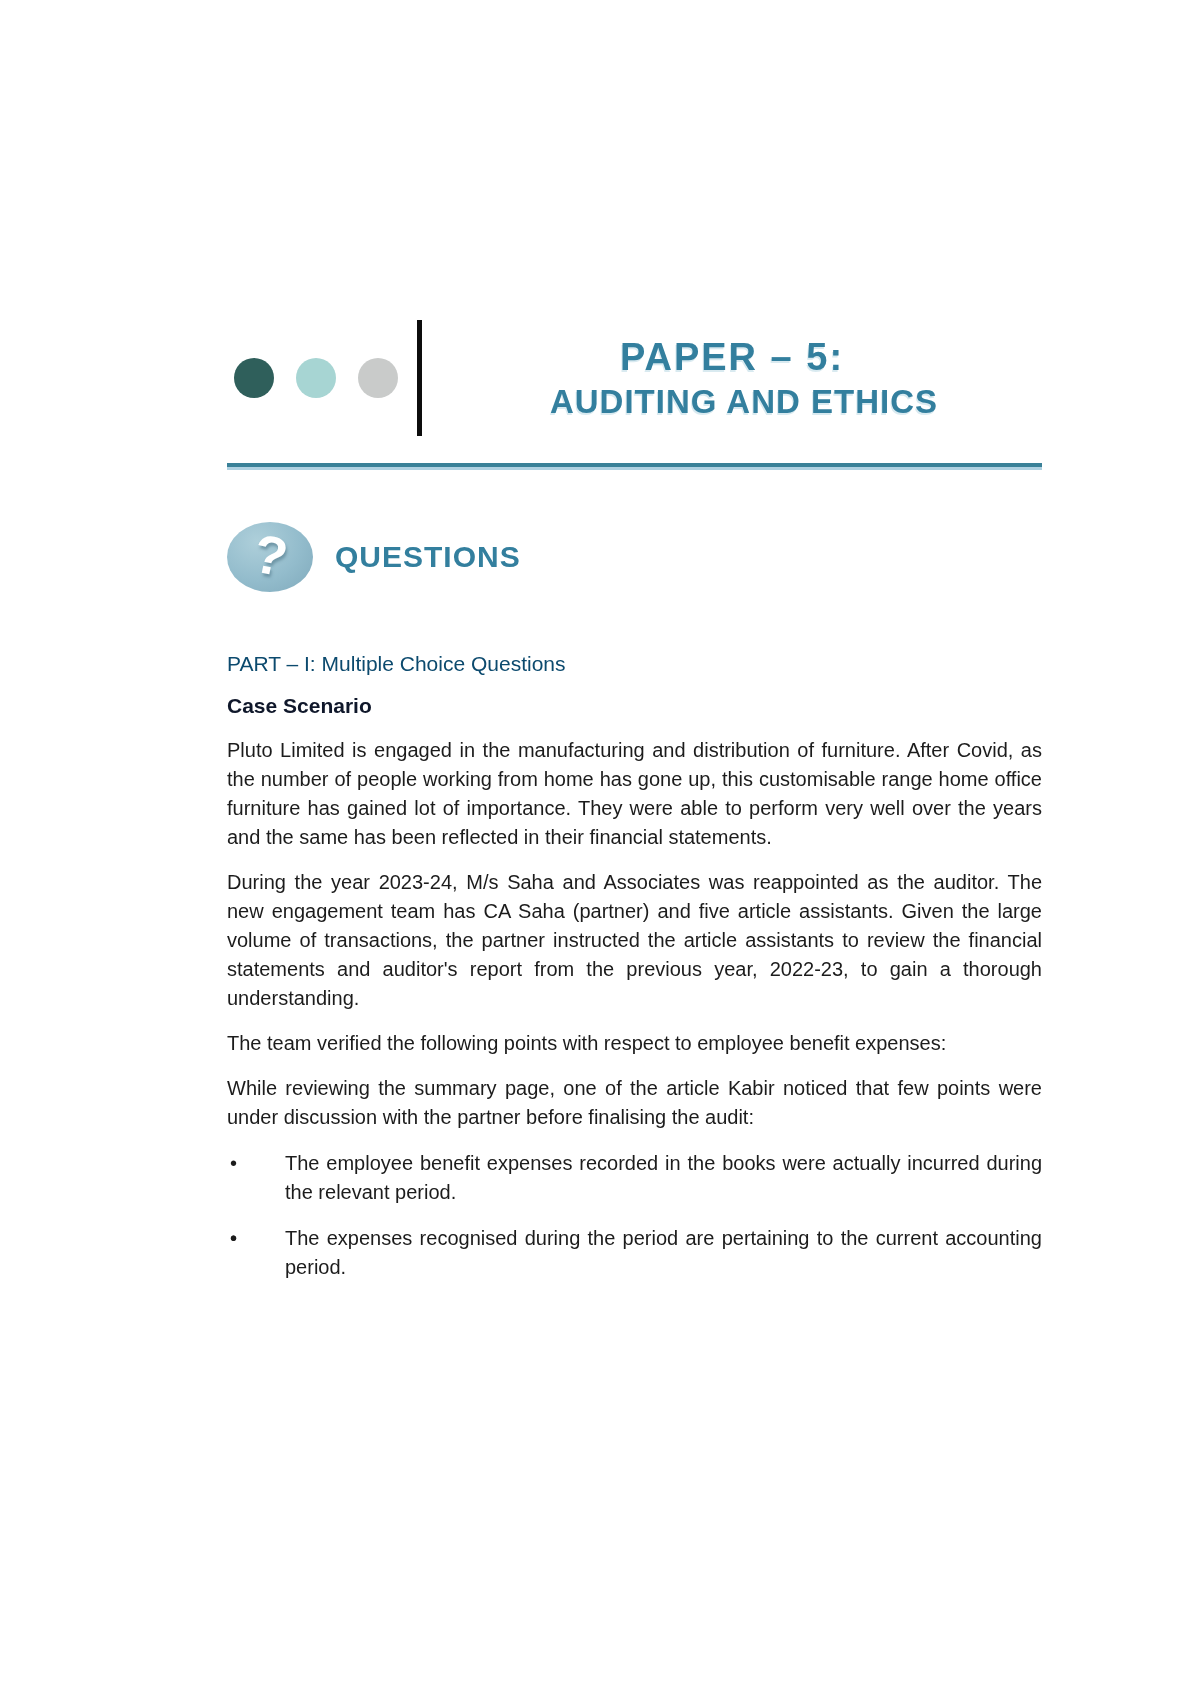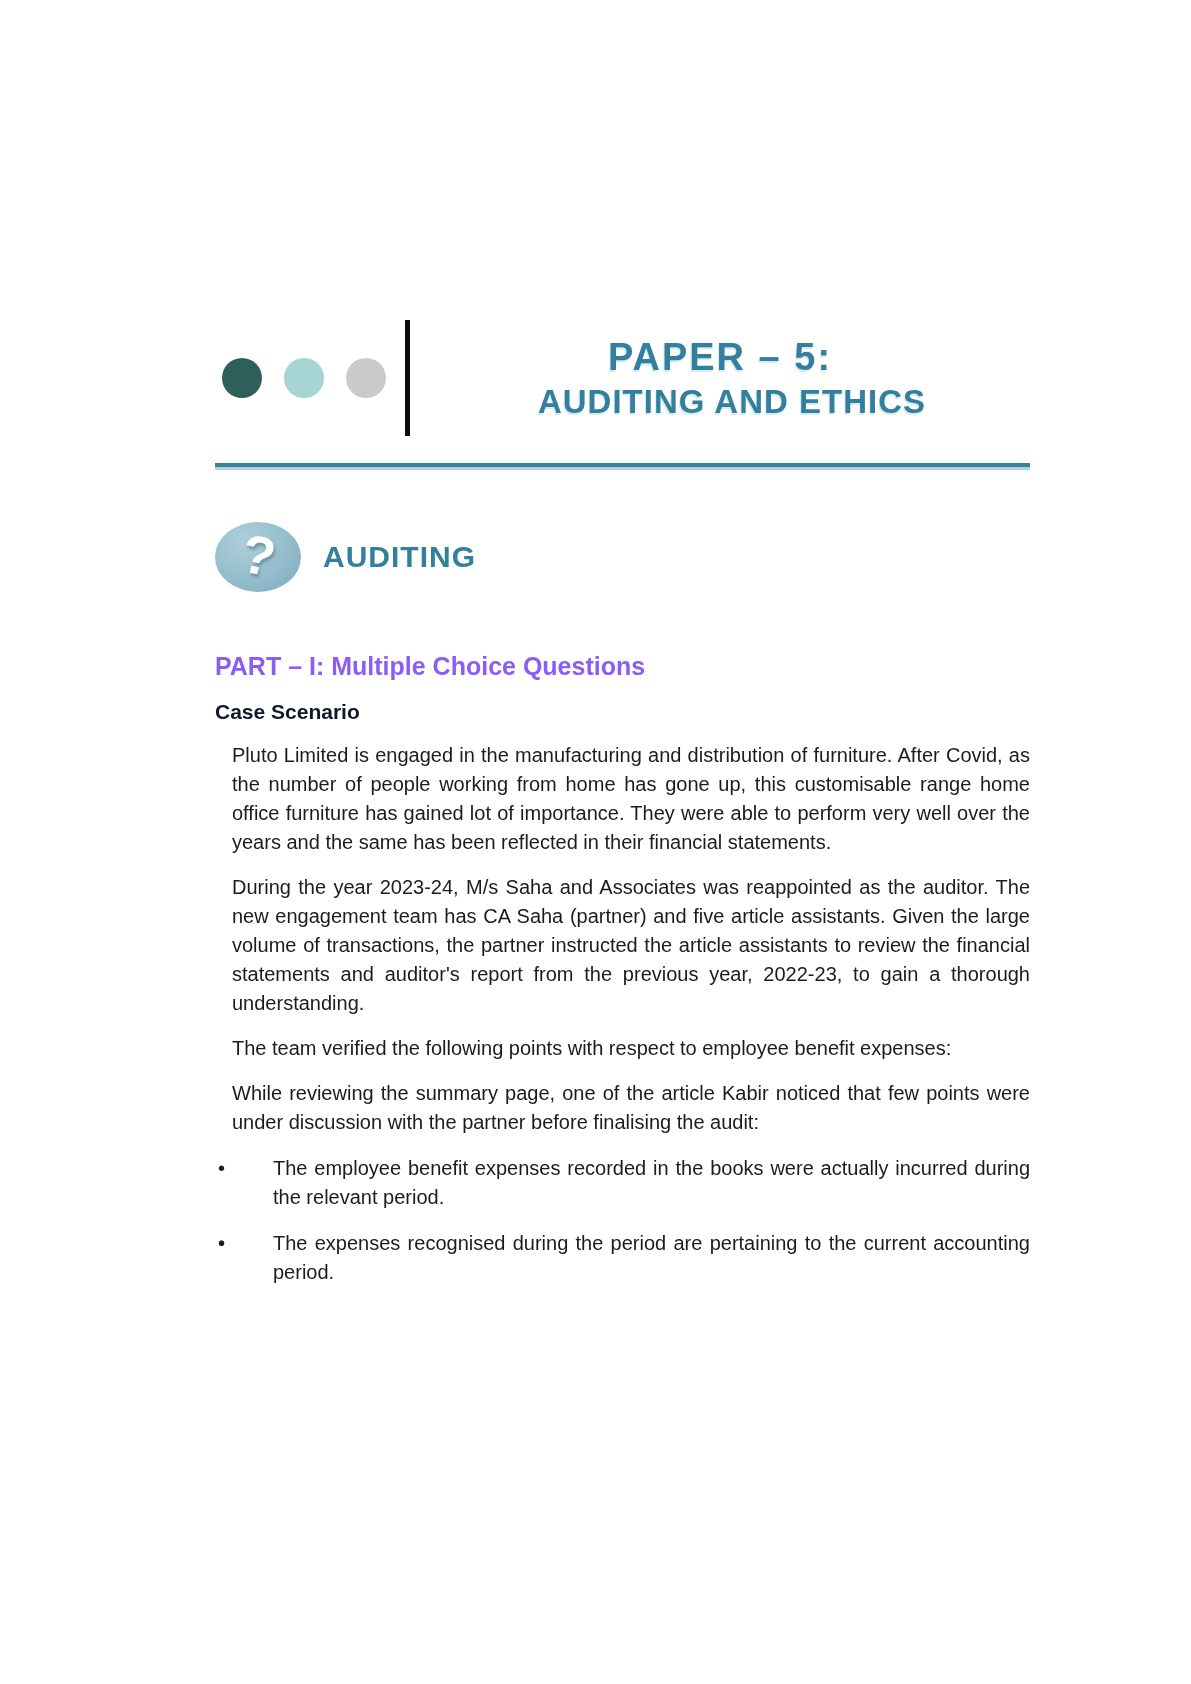--- a/index.html
+++ b/index.html
@@ -13,21 +13,21 @@
     overflow: hidden;
   }
   .page {
     position: relative;
     width: 1191px;
     height: 1684px;
     background: #ffffff;
   }
   .content {
     position: absolute;
-    left: 215px;
+    left: 227px;
     top: 320px;
     width: 815px;
   }
   
   .header-row {
     display: flex;
     align-items: center;
     height: 116px;
   }
   .dots-box {
@@ -104,34 +104,34 @@
   }
   .banner-label {
     font-size: 30px;
     font-weight: bold;
     color: #337f9e;
     letter-spacing: 1px;
   }
   
   .part-heading {
     margin-top: 58px;
-    font-size: 25px;
-    font-weight: bold;
-    color: #8b5cf6;
+    font-size: 21px;
+    font-weight: normal;
+    color: #0c4a6e;
     line-height: 1.3;
   }
   .case-heading {
     margin-top: 15px;
     font-size: 21px;
     font-weight: bold;
     color: #0f172a;
     line-height: 1.3;
   }
   .para {
-    margin: 16px 0 0 17px;
+    margin: 16px 0 0 0;
     font-size: 20px;
     line-height: 29px;
     text-align: justify;
     text-justify: inter-word;
   }
   ul.bullet-list {
     list-style: none;
     margin: 0;
     padding: 0;
   }
@@ -172,21 +172,21 @@
 
     <div class="rule">
       <div class="rule-top"></div>
       <div class="rule-bottom"></div>
     </div>
 
     <div class="banner">
       <div class="q-icon">
         <span class="q-glyph">?</span>
       </div>
-      <div class="banner-label">AUDITING</div>
+      <div class="banner-label">QUESTIONS</div>
     </div>
 
     <div class="part-heading">PART – I: Multiple Choice Questions</div>
     <div class="case-heading">Case Scenario</div>
 
     <p class="para">Pluto Limited is engaged in the manufacturing and distribution of furniture. After Covid, as the number of people working from home has gone up, this customisable range home office furniture has gained lot of importance. They were able to perform very well over the years and the same has been reflected in their financial statements.</p>
     <p class="para">During the year 2023-24, M/s Saha and Associates was reappointed as the auditor. The new engagement team has CA Saha (partner) and five article assistants. Given the large volume of transactions, the partner instructed the article assistants to review the financial statements and auditor's report from the previous year, 2022-23, to gain a thorough understanding.</p>
     <p class="para">The team verified the following points with respect to employee benefit expenses:</p>
     <p class="para">While reviewing the summary page, one of the article Kabir noticed that few points were under discussion with the partner before finalising the audit:</p>
 

